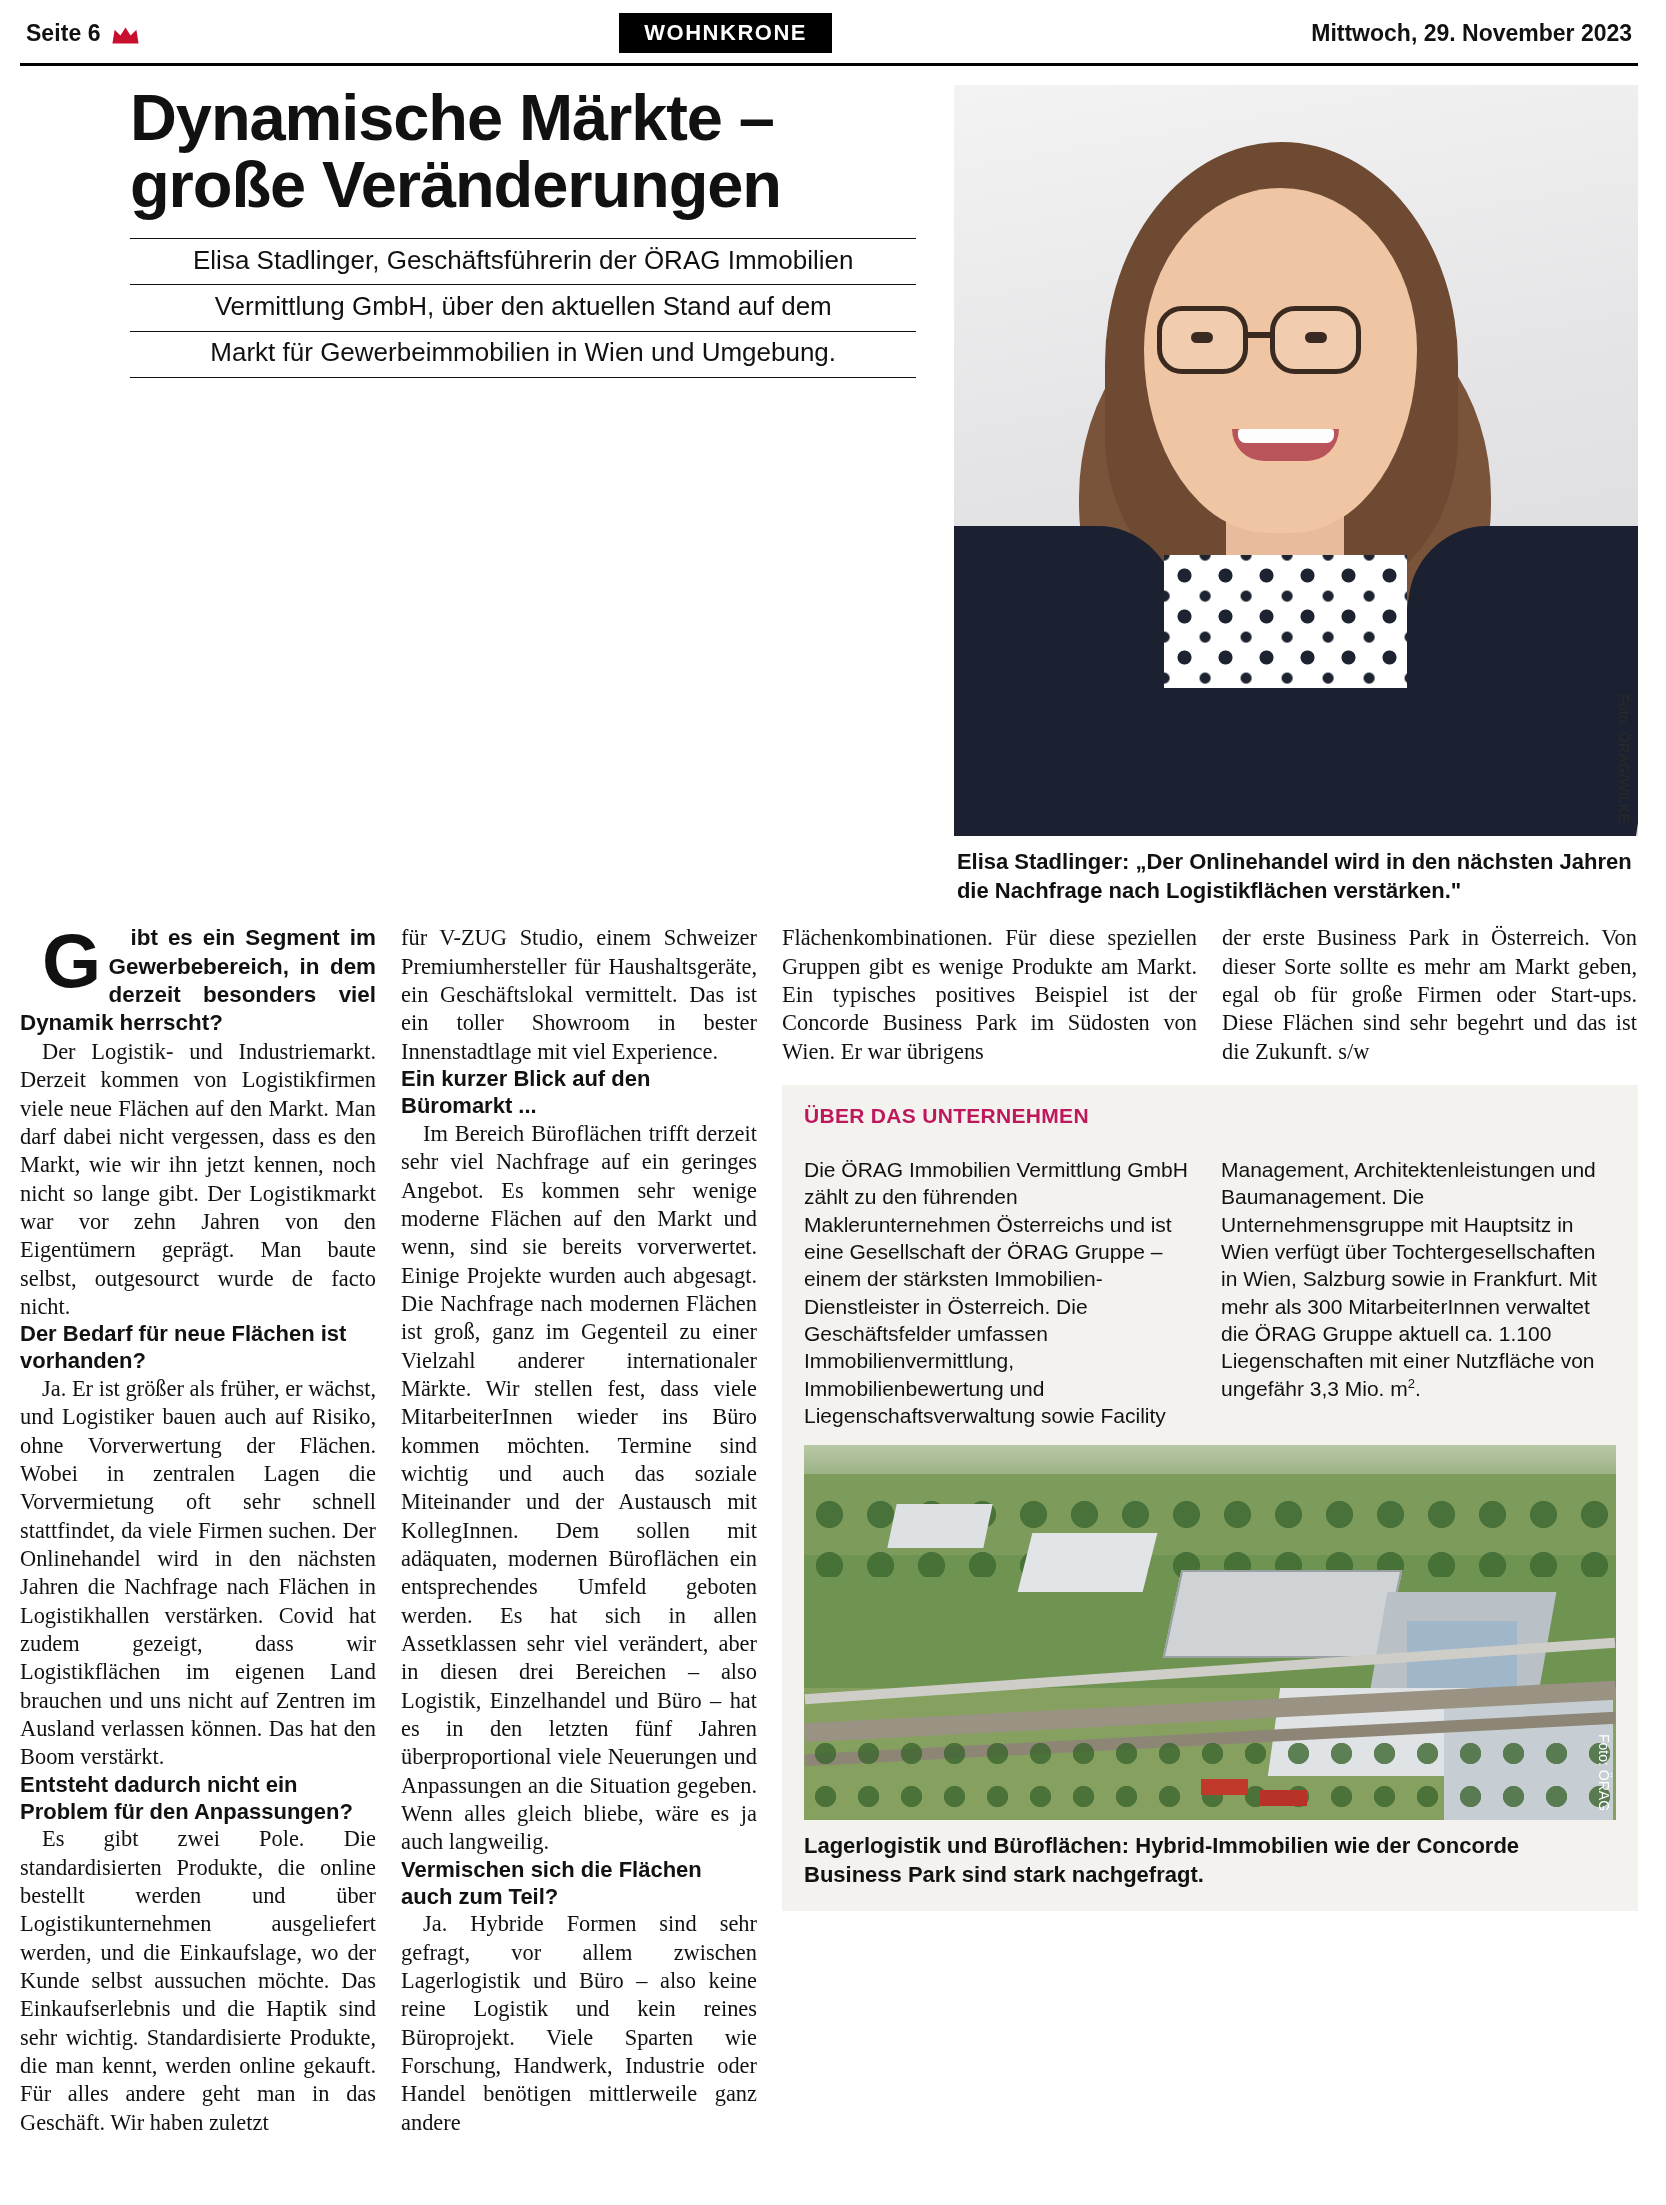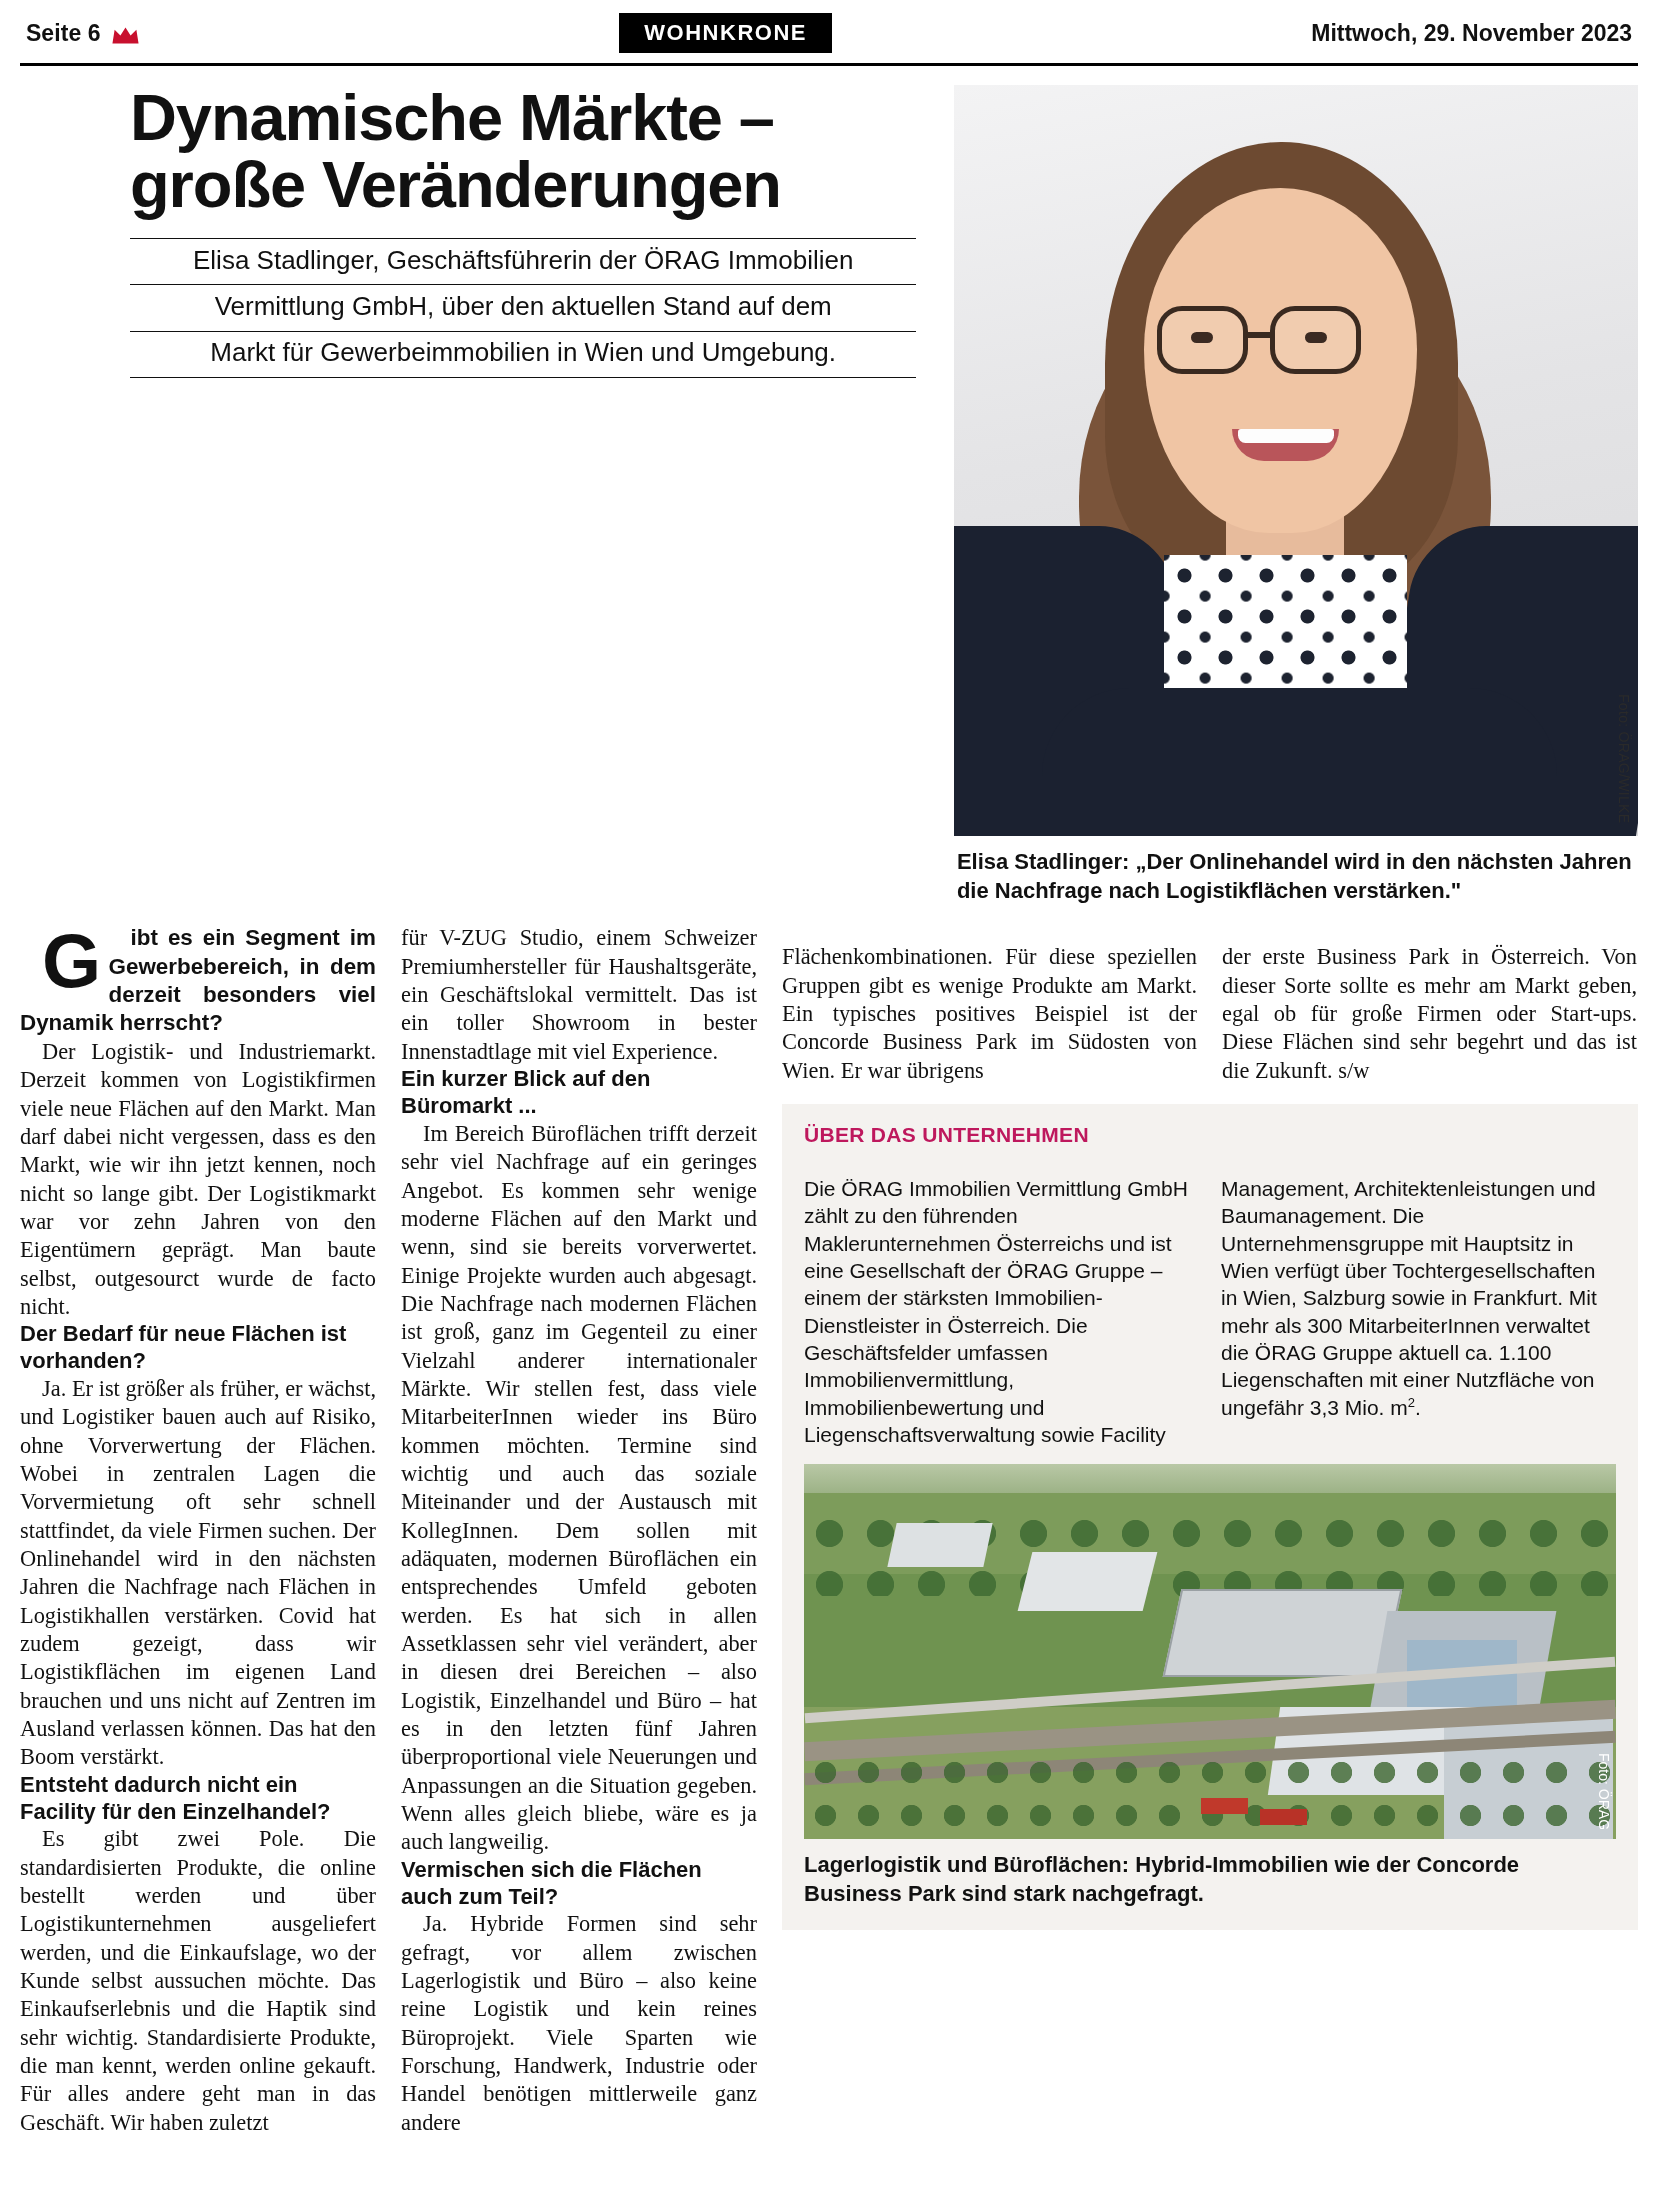--- a/index.html
+++ b/index.html
@@ -208,21 +208,21 @@
     font-family:"Liberation Sans", sans-serif;
     font-weight:bold;
     font-size:22px;
     line-height:1.24;
     text-align:left;
     text-indent:0;
   }
 
   .right-col { width: 856px; }
   .right-two {
-    display:flex; gap:25px;margin-top:19px;
+    display:flex; gap:25px;
   }
   .right-two .col { width: 415px; }
 
   
   .company-box {
     margin-top: 19px;
     background:#f4f2ef;
     padding: 19px 22px 22px 22px;
     width: 856px;
   }
@@ -342,21 +342,21 @@
 
   <div class="body-grid">
 
     <div class="col">
       <p class="dropcap-p lead">
         <span class="dropcap">G</span><span>ibt es ein Segment im Gewerbebereich, in dem derzeit besonders viel Dynamik herrscht?</span>
       </p>
       <p>Der Logistik- und Industriemarkt. Derzeit kommen von Logistikfirmen viele neue Flächen auf den Markt. Man darf dabei nicht vergessen, dass es den Markt, wie wir ihn jetzt kennen, noch nicht so lange gibt. Der Logistikmarkt war vor zehn Jahren von den Eigentümern geprägt. Man baute selbst, outgesourct wurde de facto nicht.</p>
       <h3>Der Bedarf für neue Flächen ist vorhanden?</h3>
       <p>Ja. Er ist größer als früher, er wächst, und Logistiker bauen auch auf Risiko, ohne Vorverwertung der Flächen. Wobei in zentralen Lagen die Vorvermietung oft sehr schnell stattfindet, da viele Firmen suchen. Der Onlinehandel wird in den nächsten Jahren die Nachfrage nach Flächen in Logistikhallen verstärken. Covid hat zudem gezeigt, dass wir Logistikflächen im eigenen Land brauchen und uns nicht auf Zentren im Ausland verlassen können. Das hat den Boom verstärkt.</p>
-      <h3>Entsteht dadurch nicht ein Facility für den Einzelhandel?</h3>
+      <h3>Entsteht dadurch nicht ein Problem für den Anpassungen?</h3>
       <p>Es gibt zwei Pole. Die standardisierten Produkte, die online bestellt werden und über Logistikunternehmen ausgeliefert werden, und die Einkaufslage, wo der Kunde selbst aussuchen möchte. Das Einkaufserlebnis und die Haptik sind sehr wichtig. Standardisierte Produkte, die man kennt, werden online gekauft. Für alles andere geht man in das Geschäft. Wir haben zuletzt</p>
     </div>
 
     <div class="col">
       <p class="noind">für V-ZUG Studio, einem Schweizer Premiumhersteller für Haushaltsgeräte, ein Geschäftslokal vermittelt. Das ist ein toller Showroom in bester Innenstadtlage mit viel Experience.</p>
       <h3>Ein kurzer Blick auf den Büromarkt ...</h3>
       <p>Im Bereich Büroflächen trifft derzeit sehr viel Nachfrage auf ein geringes Angebot. Es kommen sehr wenige moderne Flächen auf den Markt und wenn, sind sie bereits vorverwertet. Einige Projekte wurden auch abgesagt. Die Nachfrage nach modernen Flächen ist groß, ganz im Gegenteil zu einer Vielzahl anderer internationaler Märkte. Wir stellen fest, dass viele MitarbeiterInnen wieder ins Büro kommen möchten. Termine sind wichtig und auch das soziale Miteinander und der Austausch mit KollegInnen. Dem sollen mit adäquaten, modernen Büroflächen ein entsprechendes Umfeld geboten werden. Es hat sich in allen Assetklassen sehr viel verändert, aber in diesen drei Bereichen – also Logistik, Einzelhandel und Büro – hat es in den letzten fünf Jahren überproportional viele Neuerungen und Anpassungen an die Situation gegeben. Wenn alles gleich bliebe, wäre es ja auch langweilig.</p>
       <h3>Vermischen sich die Flächen auch zum Teil?</h3>
       <p>Ja. Hybride Formen sind sehr gefragt, vor allem zwischen Lagerlogistik und Büro – also keine reine Logistik und kein reines Büroprojekt. Viele Sparten wie Forschung, Handwerk, Industrie oder Handel benötigen mittlerweile ganz andere</p>
     </div>

